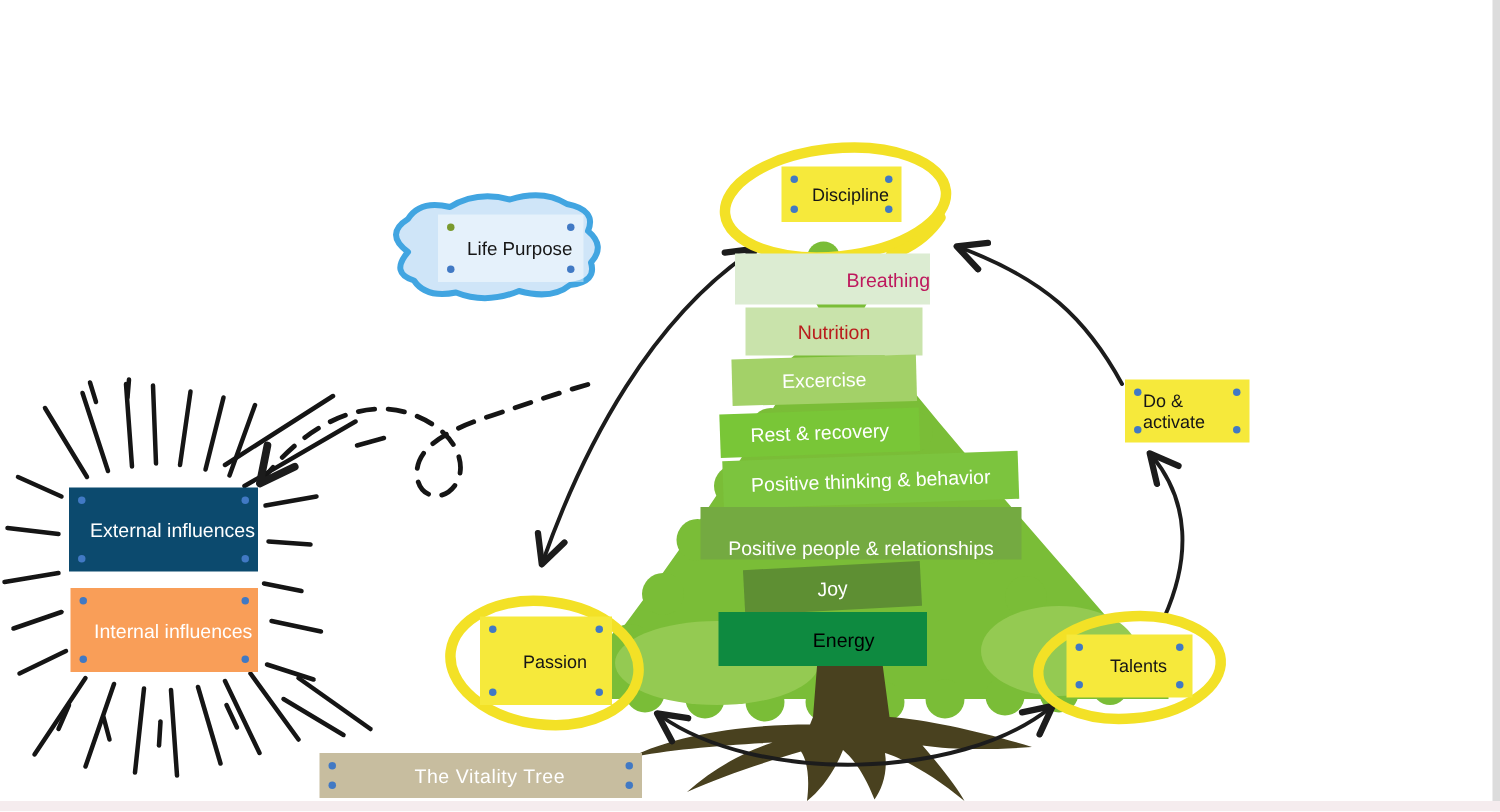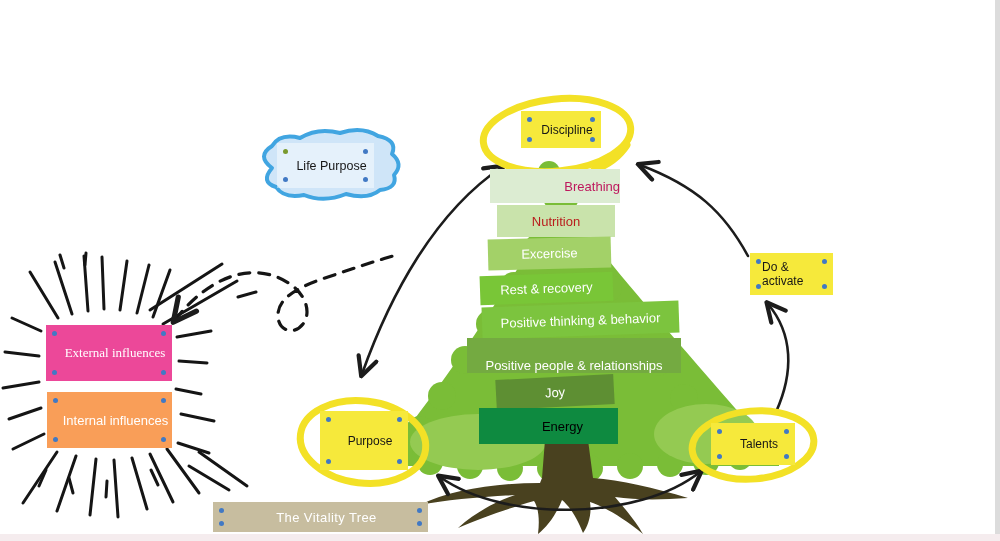--- a/index.html
+++ b/index.html
@@ -26,21 +26,21 @@
   #bar6{left:496px;top:377px;width:118px;height:30px;transform:rotate(-3deg);}
   #bar7{left:479px;top:408px;width:139px;height:36px;}
   
   #discipline-box{left:521px;top:111px;width:80px;height:37px;}
   #do-activate-box{left:750px;top:253px;width:83px;height:42px;}
   #passion-box{left:320px;top:411px;width:88px;height:59px;}
   #talents-box{left:711px;top:423px;width:84px;height:42px;}
   #external-box{left:46px;top:325px;width:126px;height:56px;color:#fff;font-size:13px;}
   #internal-box{left:47px;top:392px;width:125px;height:56px;color:#fff;font-size:13px;}
   #footer-box{left:213px;top:502px;width:215px;height:30px;color:#fff;font-size:13px;letter-spacing:.4px;}
-  #cloud-inner{left:277px;top:143px;width:97px;height:45px;background:rgba(255,255,255,.45);
+  #cloud-inner{left:292px;top:143px;width:97px;height:45px;background:rgba(255,255,255,.45);
                font-size:12.5px;text-align:right;}
   .edge-right{position:absolute;right:0;top:0;width:5px;height:541px;background:#dcdcdc;}
   .edge-bottom{position:absolute;left:0;bottom:0;width:1000px;height:7px;background:#f5ecee;}
 </style>
 </head>
 <body>
 
 <div class="stage">
 
 
@@ -193,31 +193,31 @@
     <i class="h tr"></i>
     <i class="h bl"></i>
     <i class="h br"></i>
     <span>Do &amp; activate</span>
   </div>
   <div class="shape" id="passion-box" style="background-color: rgb(246, 233, 59);">
     <i class="h tl"></i>
     <i class="h tr"></i>
     <i class="h bl"></i>
     <i class="h br"></i>
-    <span>Purpose</span>
+    <span>Passion</span>
   </div>
   <div class="shape" id="talents-box" style="background-color: rgb(246, 233, 59);">
     <i class="h tl"></i>
     <i class="h tr"></i>
     <i class="h bl"></i>
     <i class="h br"></i>
     <span>Talents</span>
   </div>
 
-  <div class="shape" id="external-box" style="background-color: #ec4899; font-family: Liberation Serif, serif;">
+  <div class="shape" id="external-box" style="background-color: #0c4a6e;">
     <i class="h tl"></i>
     <i class="h tr"></i>
     <i class="h bl"></i>
     <i class="h br"></i>
     <span>External influences</span>
   </div>
   <div class="shape" id="internal-box" style="background-color: rgb(249, 158, 88);">
     <i class="h tl"></i>
     <i class="h tr"></i>
     <i class="h bl"></i>

